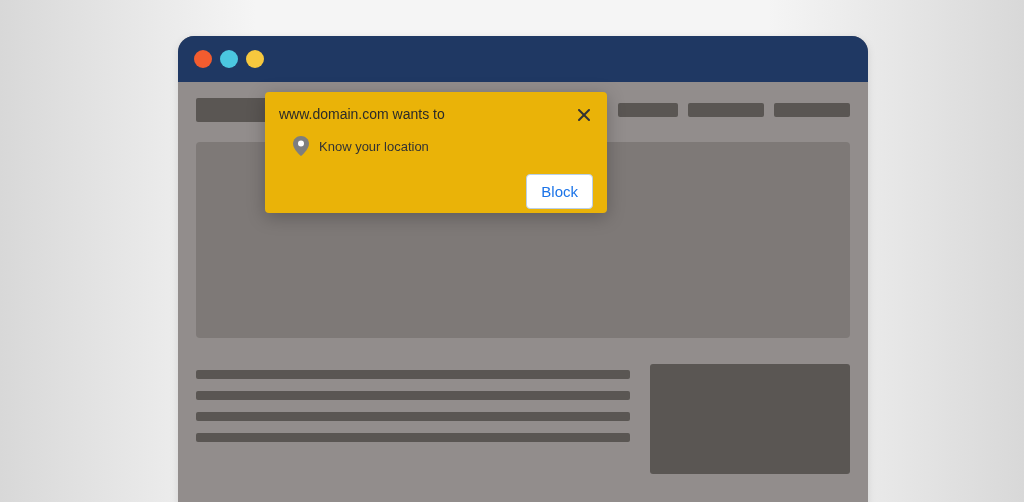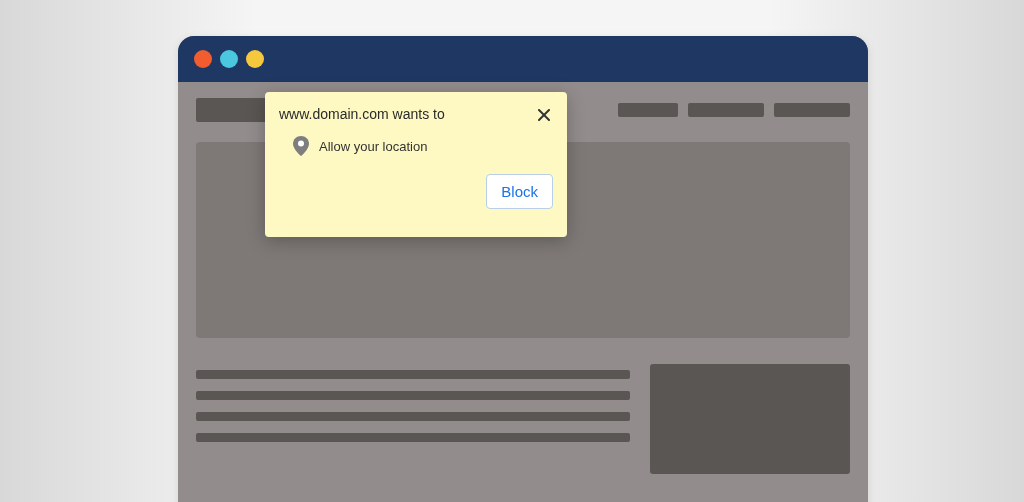--- a/index.html
+++ b/index.html
@@ -88,25 +88,25 @@
       width: 200px; height: 110px;
       background: #5a5653;
       border-radius: 3px;
     }
 
     
     .permission-popup {
       position: absolute;
       left: 265px;
       top: 92px;
-      width: 302px;
-      background: #fef9c3;
+      width: 342px;
+      background: #eab308;
       border-radius: 4px;
       box-shadow: 0 4px 18px rgba(0,0,0,0.25);
-      padding: 14px 14px 28px 14px;
+      padding: 14px 14px 4px 14px;
     }
     .popup-header {
       display: flex;
       justify-content: space-between;
       align-items: flex-start;
     }
     .popup-title {
       font-size: 14px;
       color: #2a2a2a;
       font-weight: 400;
@@ -193,19 +193,19 @@
     </div>
   </div>
 
   <div class="popup-request">
     <span>
       <svg width="16" height="20" viewBox="0 0 16 20">
         <path d="M8 0 C3.6 0 0 3.4 0 7.7 C0 13.5 8 20 8 20 C8 20 16 13.5 16 7.7 C16 3.4 12.4 0 8 0 Z" fill="#7e7e7e"></path>
         <circle cx="8" cy="7.5" r="3" fill="#ffffff"></circle>
       </svg>
     </span>
-    <span class="popup-request-text">Allow your location</span>
+    <span class="popup-request-text">Know your location</span>
   </div>
 
   <div class="popup-actions">
     <button class="popup-btn">Block</button>
   </div>
 </div>
 
 </body></html>

